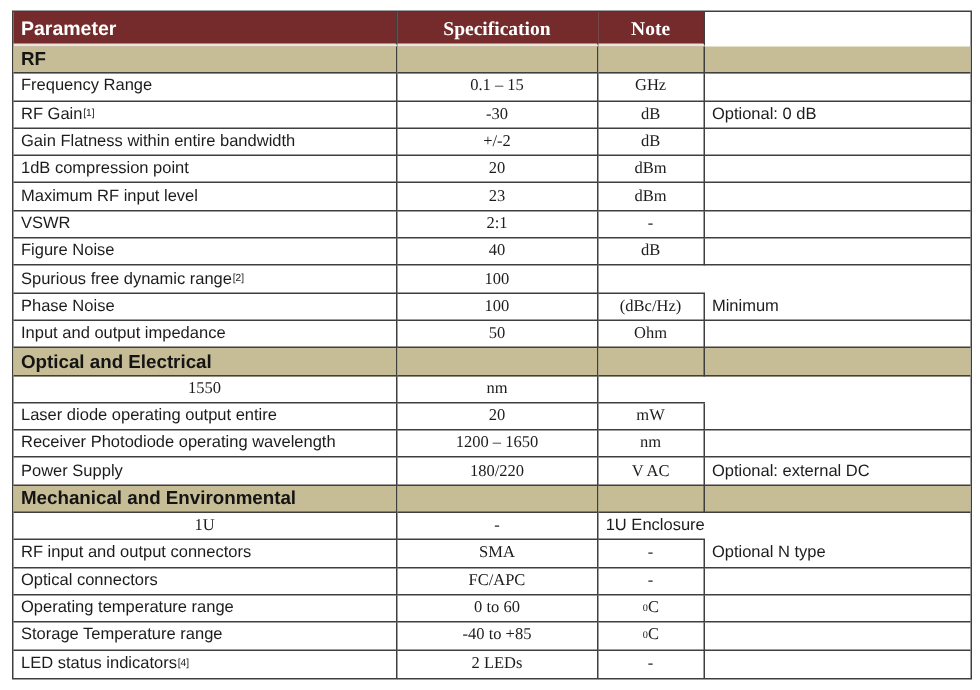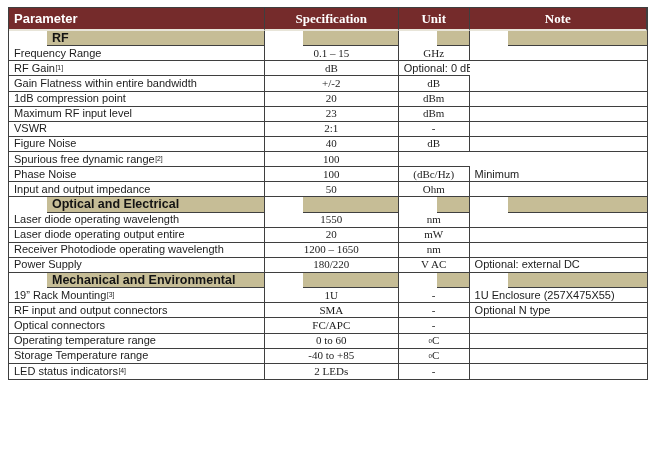--- a/index.html
+++ b/index.html
@@ -9,21 +9,21 @@
     background:#ffffff;
     font-family:"Liberation Sans", sans-serif;
     position:relative;
     overflow:hidden;
   }
   .spec-table{
     position:absolute;
     left:8px;
     top:7px;
     width:640px;
-    height:373px;
+    height:446px;
     display:flex;
     flex-direction:column;
     border:1px solid #3f3f3f;
     box-sizing:border-box;
     background:#ffffff;
   }
   .t-row{
     display:grid;
     grid-template-columns:40.1% 21% 11.1% 27.8%;
     flex:1;
@@ -51,61 +51,60 @@
   .header-row .cell{
     background:#752b2b;
     color:#ffffff;
     font-weight:bold;
     font-size:13px;
     border-bottom:2px solid #e8e5d9;
     border-right:1px solid #3f3f3f;
   }
   .section-row .cell{
     background:#c6bd96;
-    margin-left:38px;
   }
   .section-row .cell.section-label{
     font-weight:bold;
     font-size:12.5px;
     color:#141414;
   }
   sup{
     font-size:0.62em;
     line-height:0;
     margin-left:0.5px;
   }
 </style>
 </head>
 <body>
 
 <div class="spec-table">
   <div class="t-row header-row" id="header-row">
       <div class="cell">Parameter</div>
       <div class="cell c-center">Specification</div>
-      <div class="cell c-center">Unit</div>
       <div class="cell c-center">Note</div>
     </div>
 
 <div class="t-row section-row">
       <div class="cell section-label">RF</div>
       <div class="cell"></div>
       <div class="cell"></div>
       <div class="cell"></div>
     </div>
     <div class="t-row data-row">
       <div class="cell">Frequency Range</div>
       <div class="cell c-center">0.1 – 15</div>
       <div class="cell c-center">GHz</div>
       <div class="cell"></div>
     </div>
     <div class="t-row data-row">
       <div class="cell">
         <span>RF Gain</span>
         <sup>[1]</sup>
       </div>
+      <div class="cell c-center">-30</div>
       <div class="cell c-center">dB</div>
       <div class="cell">Optional: 0 dB</div>
     </div>
     <div class="t-row data-row">
       <div class="cell">Gain Flatness within entire bandwidth</div>
       <div class="cell c-center">+/-2</div>
       <div class="cell c-center">dB</div>
       <div class="cell"></div>
     </div>
     <div class="t-row data-row">
@@ -152,21 +151,20 @@
       <div class="cell c-center">Ohm</div>
       <div class="cell"></div>
     </div>
     <div class="t-row section-row">
       <div class="cell section-label">Optical and Electrical</div>
       <div class="cell"></div>
       <div class="cell"></div>
       <div class="cell"></div>
     </div>
     <div class="t-row data-row">
-      <div class="cell">Laser diode operating wavelength</div>
       <div class="cell c-center">1550</div>
       <div class="cell c-center">nm</div>
       <div class="cell"></div>
     </div>
     <div class="t-row data-row">
       <div class="cell">Laser diode operating output entire</div>
       <div class="cell c-center">20</div>
       <div class="cell c-center">mW</div>
       <div class="cell"></div>
     </div>
@@ -182,24 +180,20 @@
       <div class="cell c-center">V AC</div>
       <div class="cell">Optional: external DC</div>
     </div>
     <div class="t-row section-row">
       <div class="cell section-label">Mechanical and Environmental</div>
       <div class="cell"></div>
       <div class="cell"></div>
       <div class="cell"></div>
     </div>
     <div class="t-row data-row">
-      <div class="cell">
-        <span>19” Rack Mounting</span>
-        <sup>[3]</sup>
-      </div>
       <div class="cell c-center">1U</div>
       <div class="cell c-center">-</div>
       <div class="cell">1U Enclosure (257X475X55)</div>
     </div>
     <div class="t-row data-row">
       <div class="cell">RF input and output connectors</div>
       <div class="cell c-center">SMA</div>
       <div class="cell c-center">-</div>
       <div class="cell">Optional N type</div>
     </div>

